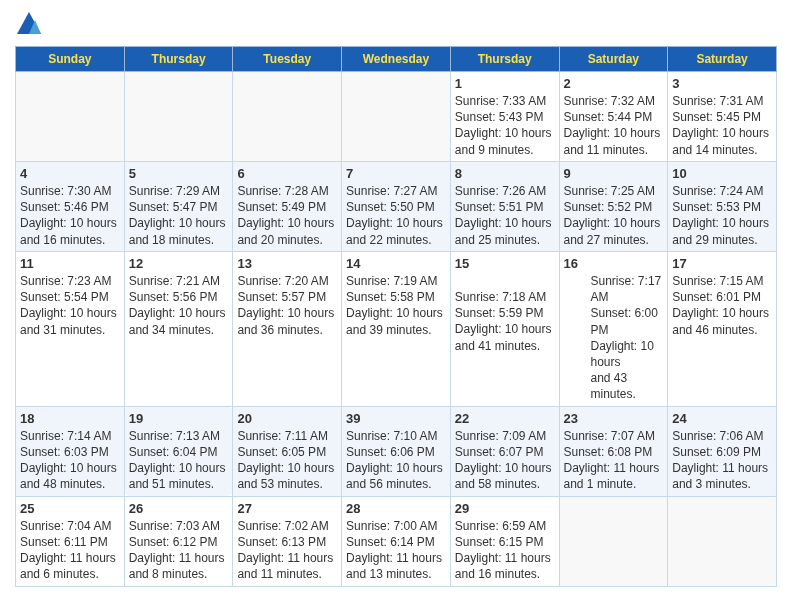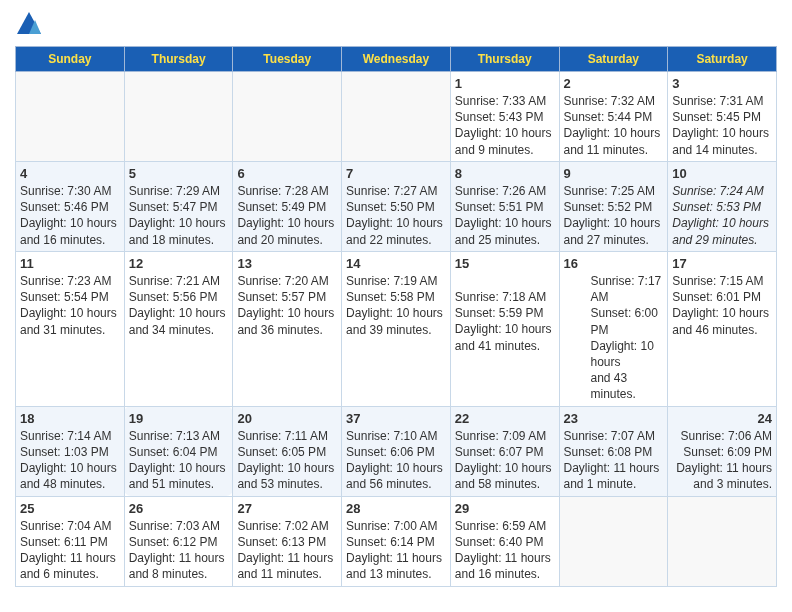--- a/index.html
+++ b/index.html
@@ -188,21 +188,21 @@
           </td>
           <td style="background: rgb(240, 245, 251);">
             <span class="day-number">9</span>
             <div class="day-info" style="white-space: pre-line;">Sunrise: 7:25 AM
 Sunset: 5:52 PM
 Daylight: 10 hours
 and 27 minutes.</div>
           </td>
           <td style="background: rgb(240, 245, 251); margin-left: 43px;">
             <span class="day-number">10</span>
-            <div class="day-info" style="white-space: pre-line; font-style: italic;">Sunrise: 7:24 AM
+            <div class="day-info" style="white-space: pre-line;">Sunrise: 7:24 AM
 Sunset: 5:53 PM
 Daylight: 10 hours
 and 29 minutes.</div>
           </td>
         </tr>
         <tr>
           <td>
             <span class="day-number">11</span>
             <div class="day-info" style="white-space: pre-line;">Sunrise: 7:23 AM
 Sunset: 5:54 PM
@@ -249,60 +249,60 @@
             <div class="day-info" style="white-space: pre-line;">Sunrise: 7:15 AM
 Sunset: 6:01 PM
 Daylight: 10 hours
 and 46 minutes.</div>
           </td>
         </tr>
         <tr>
           <td style="background: rgb(240, 245, 251);">
             <span class="day-number">18</span>
             <div class="day-info" style="white-space: pre-line;">Sunrise: 7:14 AM
-Sunset: 1:03 PM
+Sunset: 6:03 PM
 Daylight: 10 hours
 and 48 minutes.</div>
           </td>
           <td style="background: rgb(240, 245, 251); border-radius: 7px;">
             <span class="day-number">19</span>
             <div class="day-info" style="white-space: pre-line;">Sunrise: 7:13 AM
 Sunset: 6:04 PM
 Daylight: 10 hours
 and 51 minutes.</div>
           </td>
           <td style="background: rgb(240, 245, 251);">
             <span class="day-number">20</span>
             <div class="day-info" style="white-space: pre-line;">Sunrise: 7:11 AM
 Sunset: 6:05 PM
 Daylight: 10 hours
 and 53 minutes.</div>
           </td>
           <td style="background: rgb(240, 245, 251);">
-            <span class="day-number">37</span>
+            <span class="day-number">39</span>
             <div class="day-info" style="white-space: pre-line;">Sunrise: 7:10 AM
 Sunset: 6:06 PM
 Daylight: 10 hours
 and 56 minutes.</div>
           </td>
           <td style="background: rgb(240, 245, 251);">
             <span class="day-number">22</span>
             <div class="day-info" style="white-space: pre-line;">Sunrise: 7:09 AM
 Sunset: 6:07 PM
 Daylight: 10 hours
 and 58 minutes.</div>
           </td>
           <td style="background: rgb(240, 245, 251);">
             <span class="day-number">23</span>
             <div class="day-info" style="white-space: pre-line;">Sunrise: 7:07 AM
 Sunset: 6:08 PM
 Daylight: 11 hours
 and 1 minute.</div>
           </td>
-          <td style="background: rgb(240, 245, 251); text-align: right;">
+          <td style="background: rgb(240, 245, 251);">
             <span class="day-number">24</span>
             <div class="day-info" style="white-space: pre-line;">Sunrise: 7:06 AM
 Sunset: 6:09 PM
 Daylight: 11 hours
 and 3 minutes.</div>
           </td>
         </tr>
         <tr>
           <td>
             <span class="day-number">25</span>
@@ -328,21 +328,21 @@
           <td>
             <span class="day-number">28</span>
             <div class="day-info" style="white-space: pre-line;">Sunrise: 7:00 AM
 Sunset: 6:14 PM
 Daylight: 11 hours
 and 13 minutes.</div>
           </td>
           <td>
             <span class="day-number">29</span>
             <div class="day-info" style="white-space: pre-line;">Sunrise: 6:59 AM
-Sunset: 6:40 PM
+Sunset: 6:15 PM
 Daylight: 11 hours
 and 16 minutes.</div>
           </td>
           <td class="empty-cell"></td>
           <td class="empty-cell"></td>
         </tr>
       </tbody>
   </table>
 </div>
 

